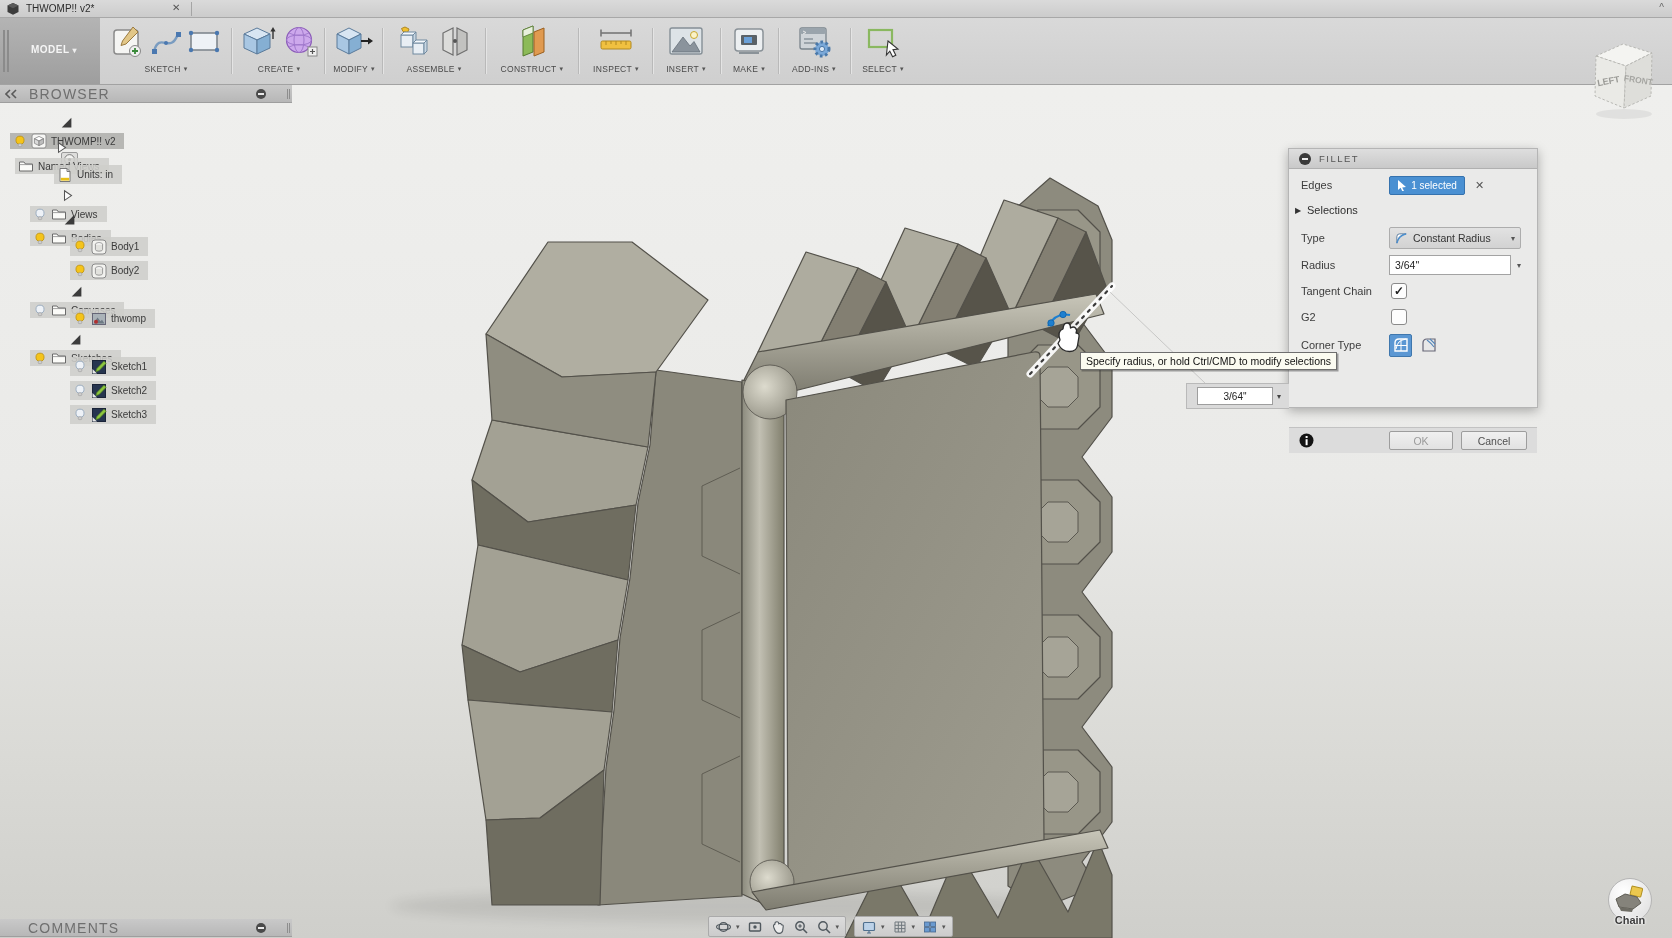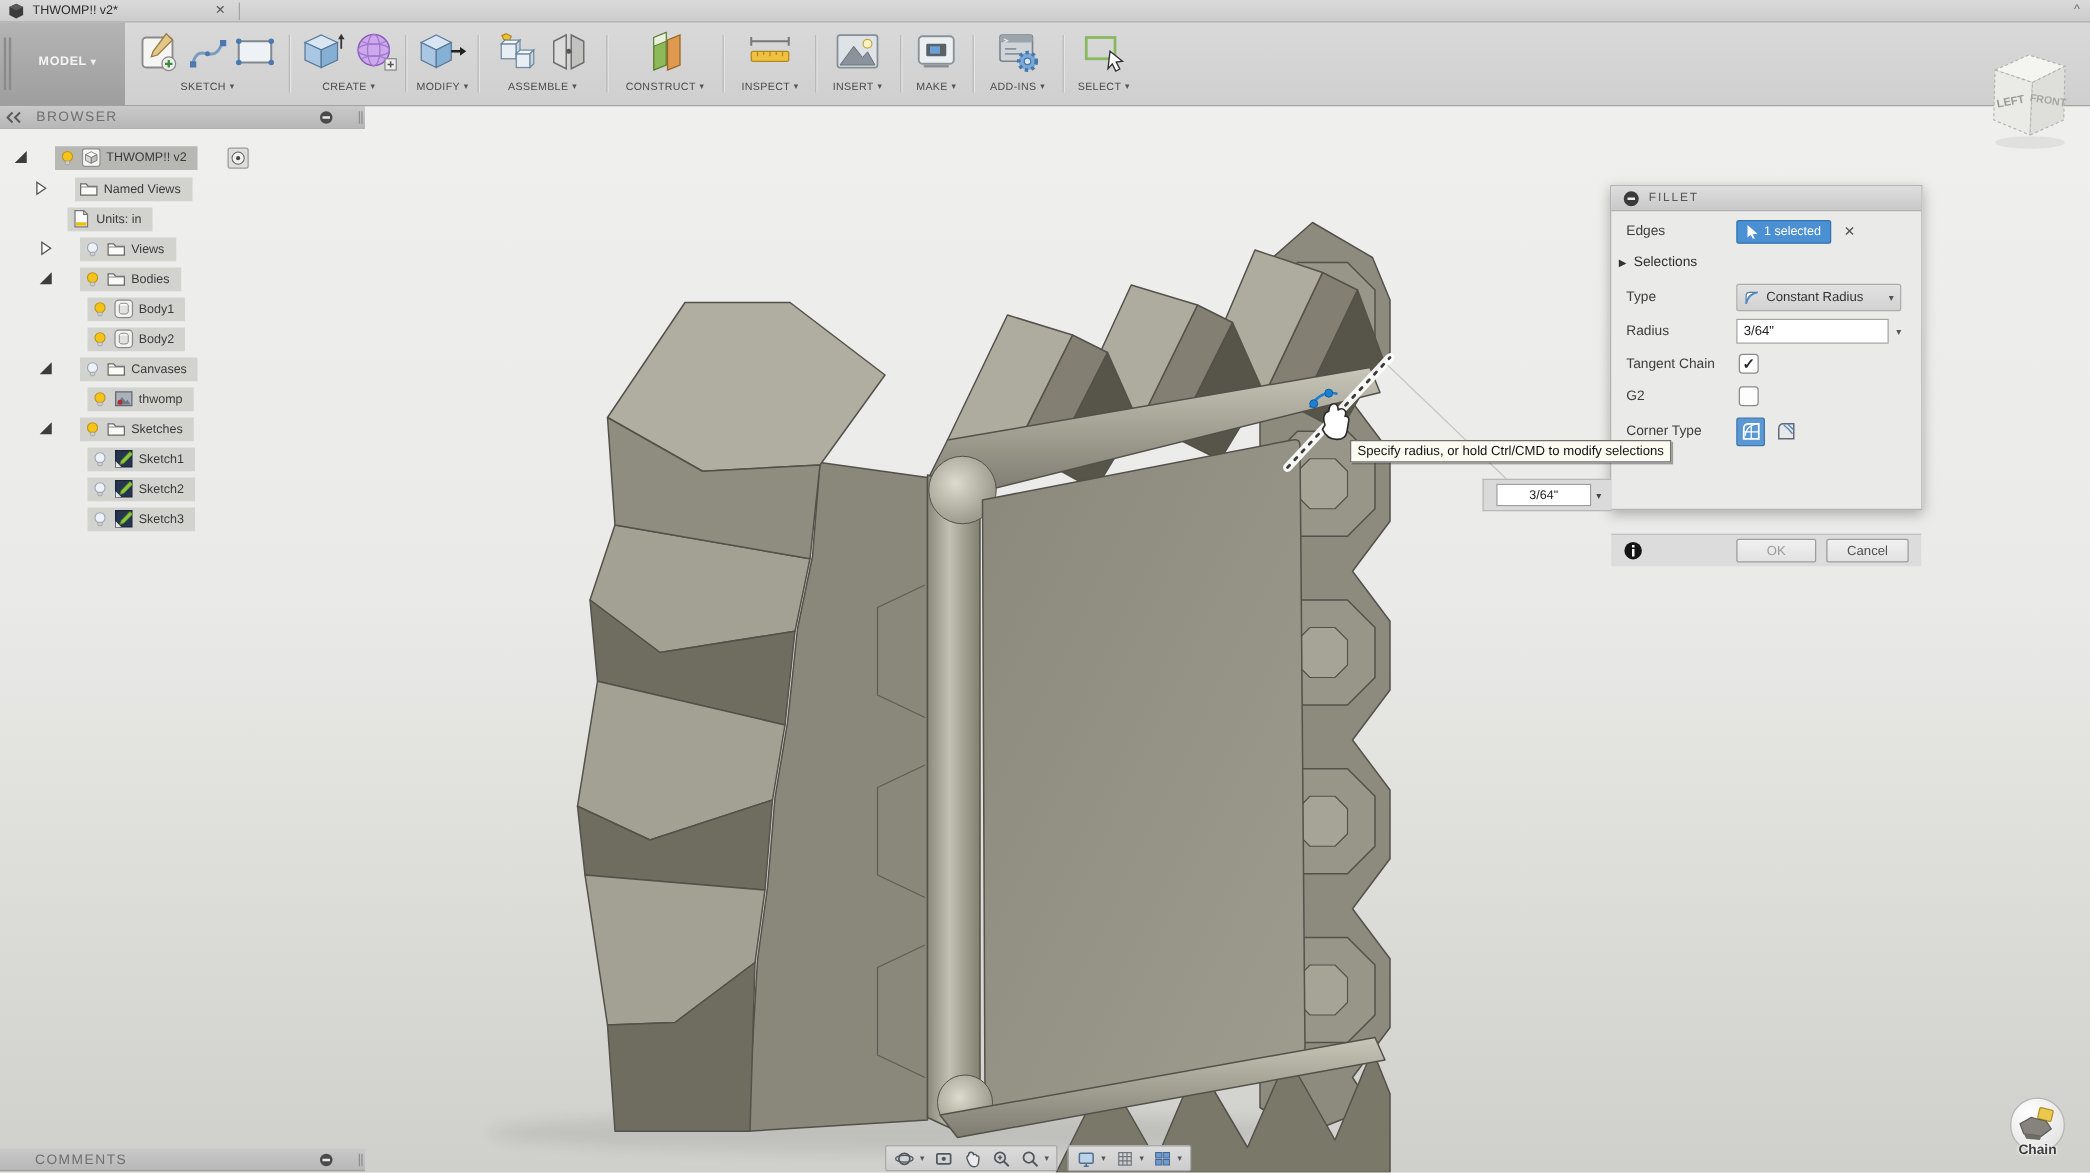--- a/index.html
+++ b/index.html
@@ -28,29 +28,29 @@
   .tgroup { position:absolute; top:0; height:66px; text-align:center; }
   .ticons { height:46px; display:flex; align-items:center; justify-content:center; gap:5px; }
   .tlabel { font-size:8.5px; color:#4a4a4a; letter-spacing:.3px; display:flex; justify-content:center; gap:3px; align-items:center; }
   .tlabel .caret { font-size:7px; color:#555; }
   .vsep { position:absolute; top:10px; height:46px; width:1px; background:#b9b9b9; box-shadow:1px 0 0 #e4e4e4; }
 
   
   .panelbar { position:absolute; left:0; width:292px; height:18px; z-index:4;
     background:linear-gradient(#c9c9c9,#b7b7b7); border-bottom:1px solid #9e9e9e;
     display:flex; align-items:center; }
-  .panelbar .ptitle { font-size:11px; color:#6f6f6f; letter-spacing:1.2px; margin-left:12px; }
+  .panelbar .ptitle { font-size:14px; color:#6f6f6f; letter-spacing:1.2px; margin-left:12px; }
   .circle-minus { position:absolute; right:26px; top:4px; width:10px; height:10px; border-radius:50%;
     background:#4a4a4a; }
   .circle-minus::after { content:""; position:absolute; left:2px; top:4px; width:6px; height:2px; background:#e9e9e9; }
   .pgrip { position:absolute; right:2px; top:4px; width:3px; height:10px; border-left:1px solid #8e8e8e; border-right:1px solid #8e8e8e; }
 
   
   .browser-tree { position:absolute; left:0; top:103px; width:300px; z-index:4; }
-  .trow { position:absolute; height:20px; display:flex; align-items:center; gap:20px; }
+  .trow { position:absolute; height:20px; display:flex; align-items:center; gap:3px;flex-direction:column; }
   .tri { width:14px; height:14px; flex:0 0 14px; }
   .chip { display:flex; align-items:center; gap:4px; height:19px; padding:0 9px 0 3px;
     background:rgba(206,206,203,.88); }
   .chip.sel { background:#b7b7b4; }
   .chip .lbl { font-size:10px; color:#3a3a3a; white-space:nowrap; }
   .icon16 { width:16px; height:16px; flex:0 0 16px; }
   .icon13 { width:14px; height:15px; flex:0 0 14px; }
   .target-btn { margin-left:4px; width:17px; height:17px; background:rgba(220,220,218,.9);
     border:1px solid #9a9a9a; border-radius:2px; display:flex; align-items:center; justify-content:center; }
 
@@ -511,21 +511,21 @@
         </svg>
       <span class="lbl">THWOMP!! v2</span>
     </span>
     <span class="target-btn">
       <svg width="13" height="13" viewBox="0 0 16 16">
           <use href="#sym-target"></use>
         </svg>
     </span>
   </div>
 
-  <div class="trow" style="left:26px;top:38px">
+  <div class="trow" style="left:15px;top:38px">
     <svg class="tri">
         <use href="#sym-tri-closed"></use>
       </svg>
     <span class="chip">
       <svg class="icon16">
           <use href="#sym-folder"></use>
         </svg>
       <span class="lbl">Named Views</span>
     </span>
   </div>

